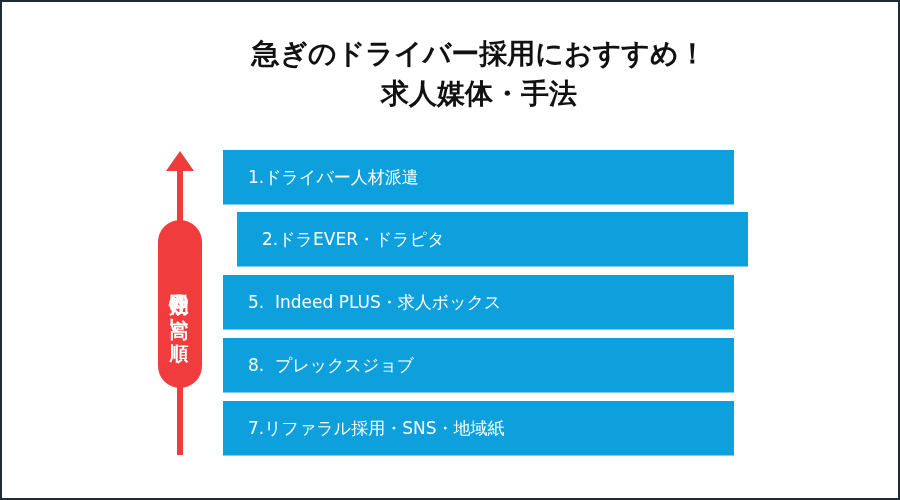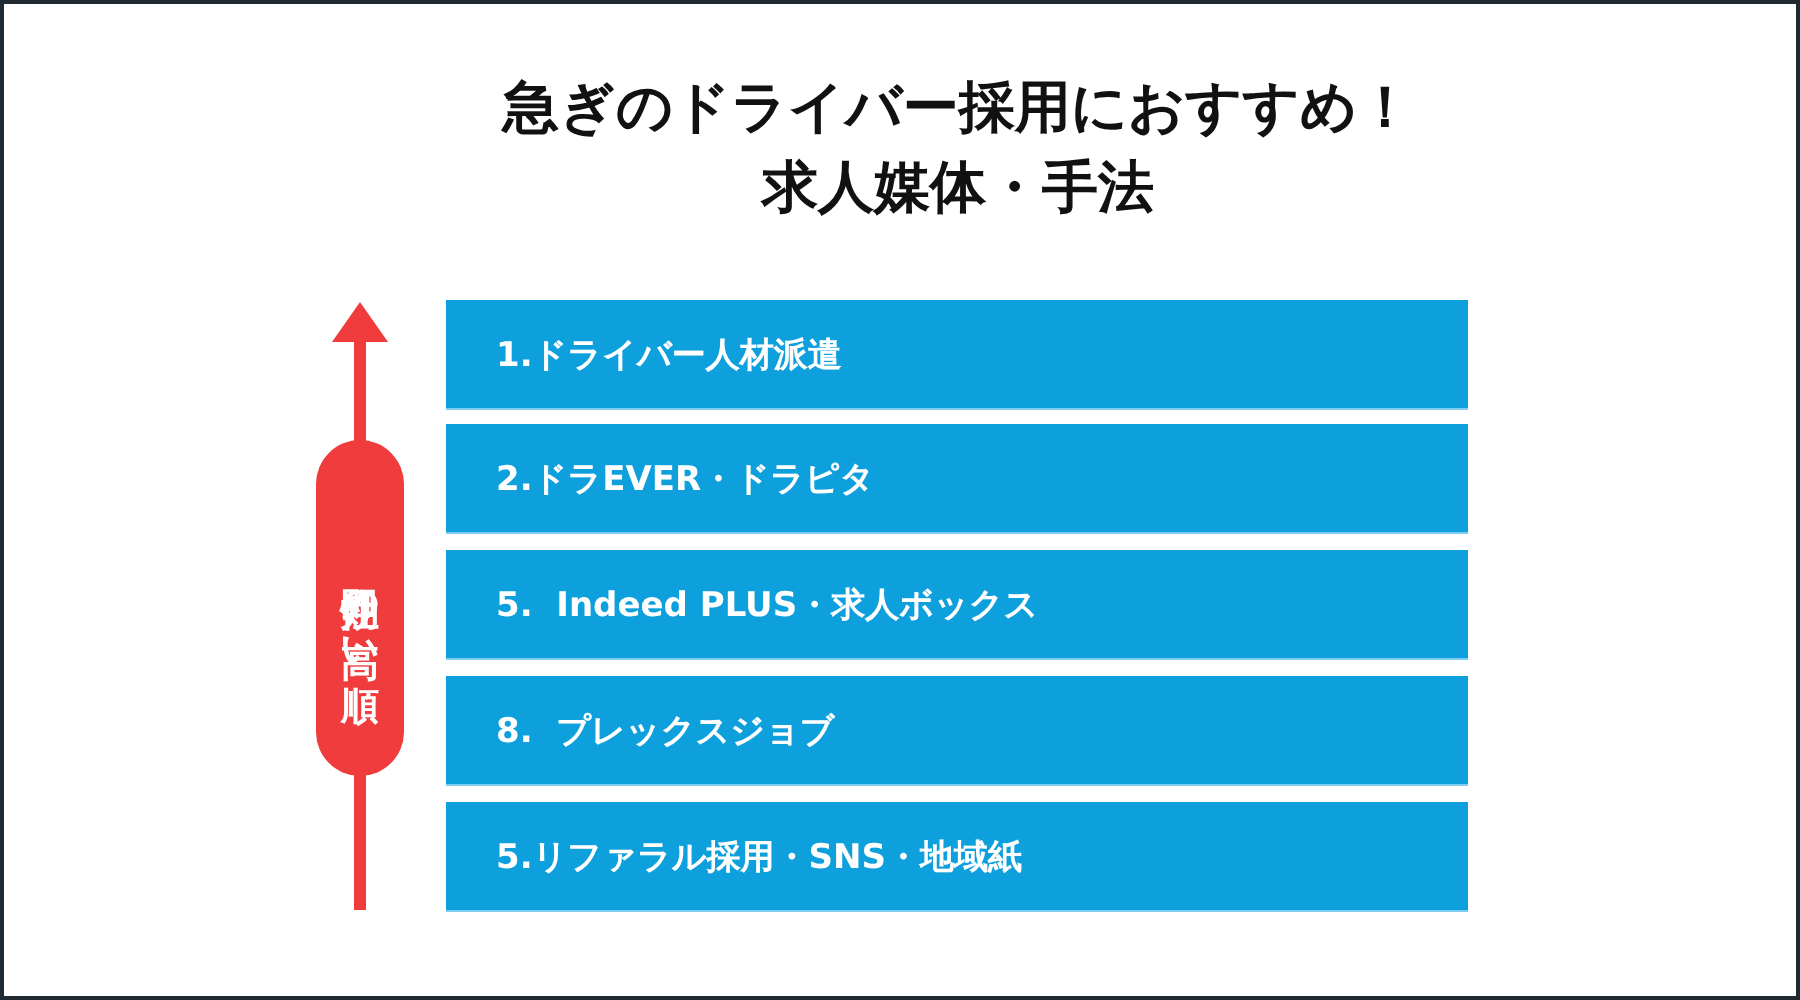--- a/index.html
+++ b/index.html
@@ -31,21 +31,21 @@
     display: flex; align-items: center; justify-content: center;
   }
   .arrow-label {
     writing-mode: vertical-rl; text-orientation: upright;
     color: #ffffff; font-weight: bold; font-size: 19px; letter-spacing: 1px;
   }
   .box {
     position: absolute; left: 223px; width: 511px; height: 55px;
     background: #0ea0dc; box-sizing: border-box; border-bottom: 1px solid #7fcdee;
     display: flex; align-items: center; padding-left: 25px;
-    color: #ffffff; font-weight: bold; font-size: 17px;
+    color: #ffffff; font-weight: normal; font-size: 17px;
   }
 </style>
 </head>
 <body>
 
 <div class="frame"></div>
 
 <div class="title">
   <div>急ぎのドライバー採用におすすめ！</div>
   <div>求人媒体・手法</div>
@@ -53,24 +53,24 @@
 
 <div class="arrow-shaft"></div>
 <div class="arrow-head"></div>
 <div class="arrow-pill">
   <span class="arrow-label">即効性の高い順</span>
 </div>
 
 <div class="box" style="top:150px;">
   <span style="white-space:pre;">1.ドライバー人材派遣</span>
 </div>
-<div class="box" style="top:212px;">
+<div class="box" style="top:212px;margin-left:14px;">
   <span style="white-space:pre;">2.ドラEVER・ドラピタ</span>
 </div>
 <div class="box" style="top:275px;">
   <span style="white-space:pre;">5.  Indeed PLUS・求人ボックス</span>
 </div>
 <div class="box" style="top:338px;">
   <span style="white-space:pre;">8.  プレックスジョブ</span>
 </div>
 <div class="box" style="top:401px;">
-  <span style="white-space:pre;">5.リファラル採用・SNS・地域紙</span>
+  <span style="white-space:pre;">7.リファラル採用・SNS・地域紙</span>
 </div>
 
 </body></html>

